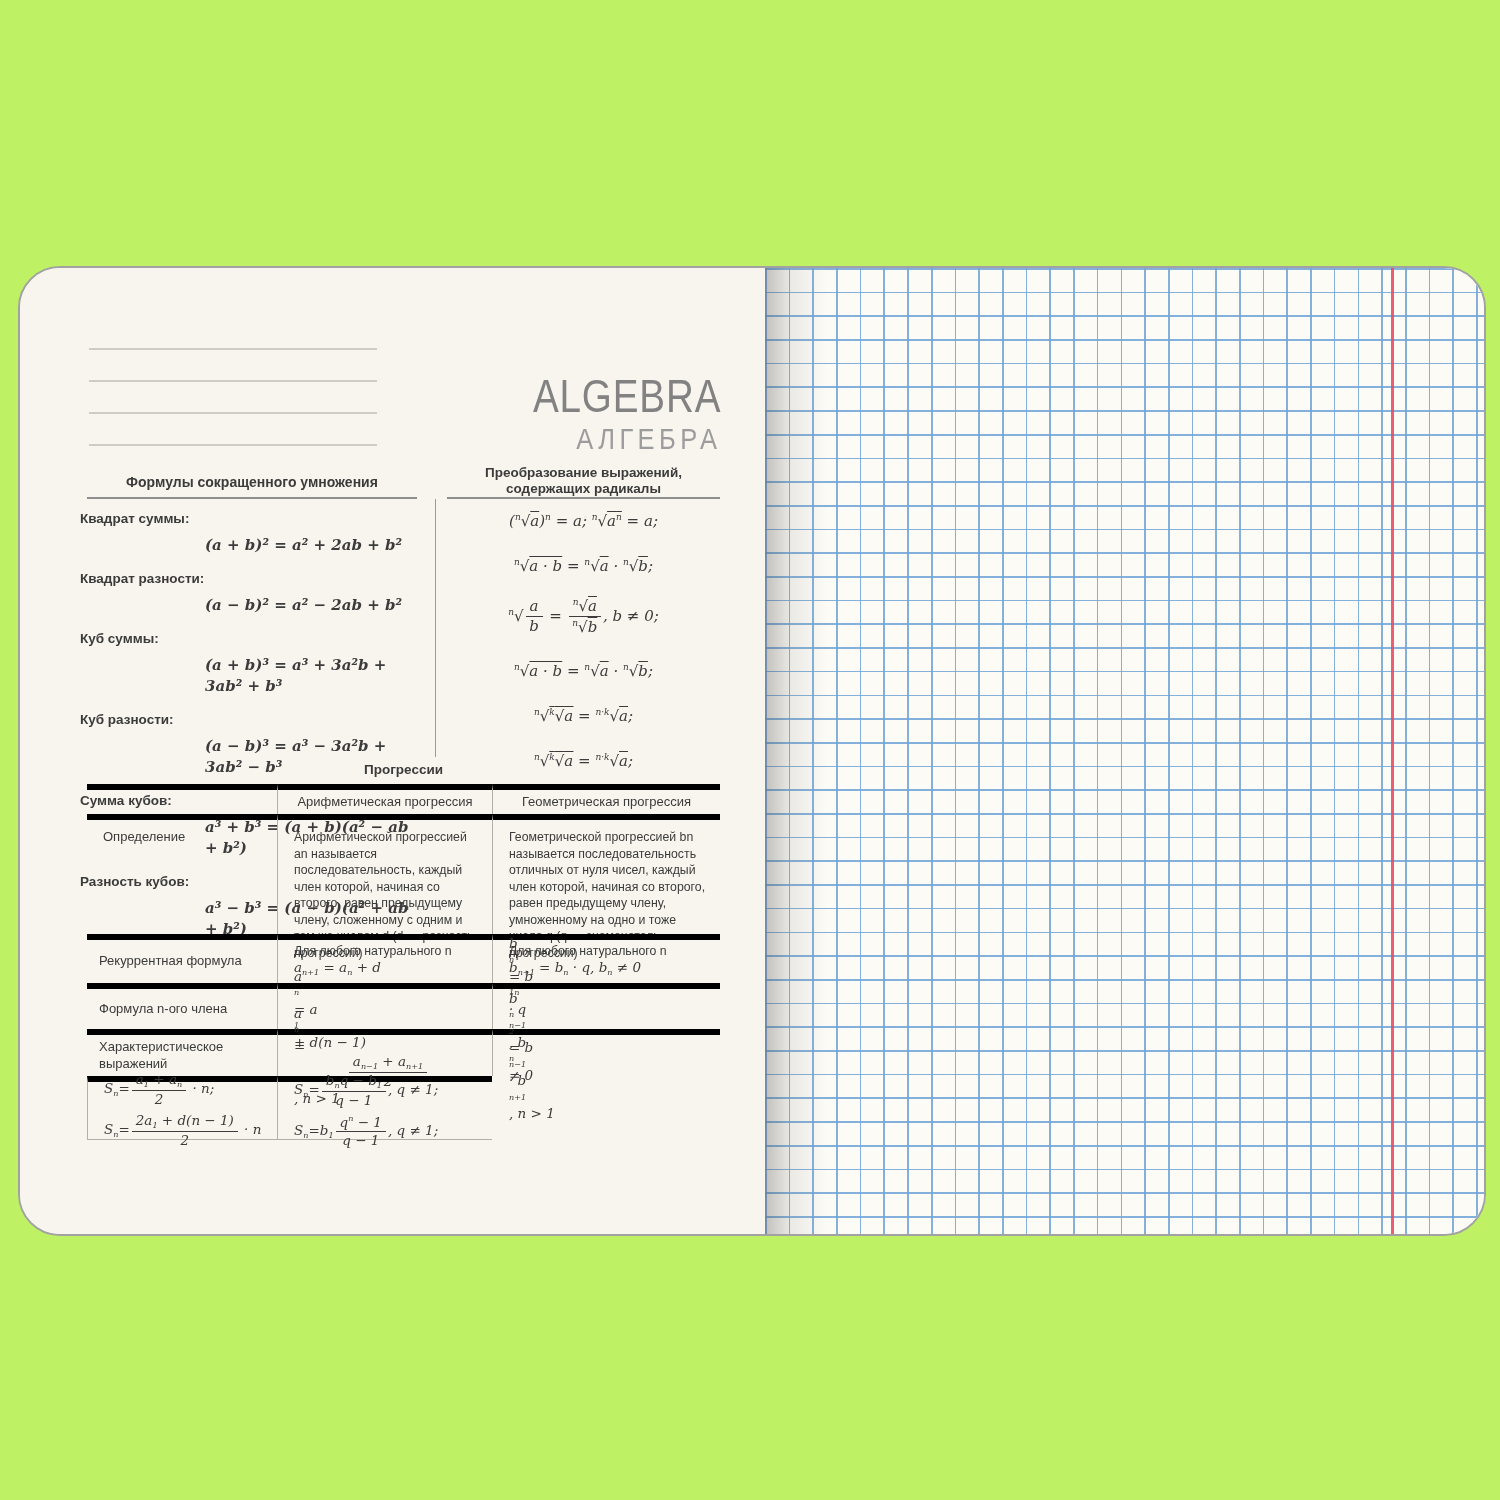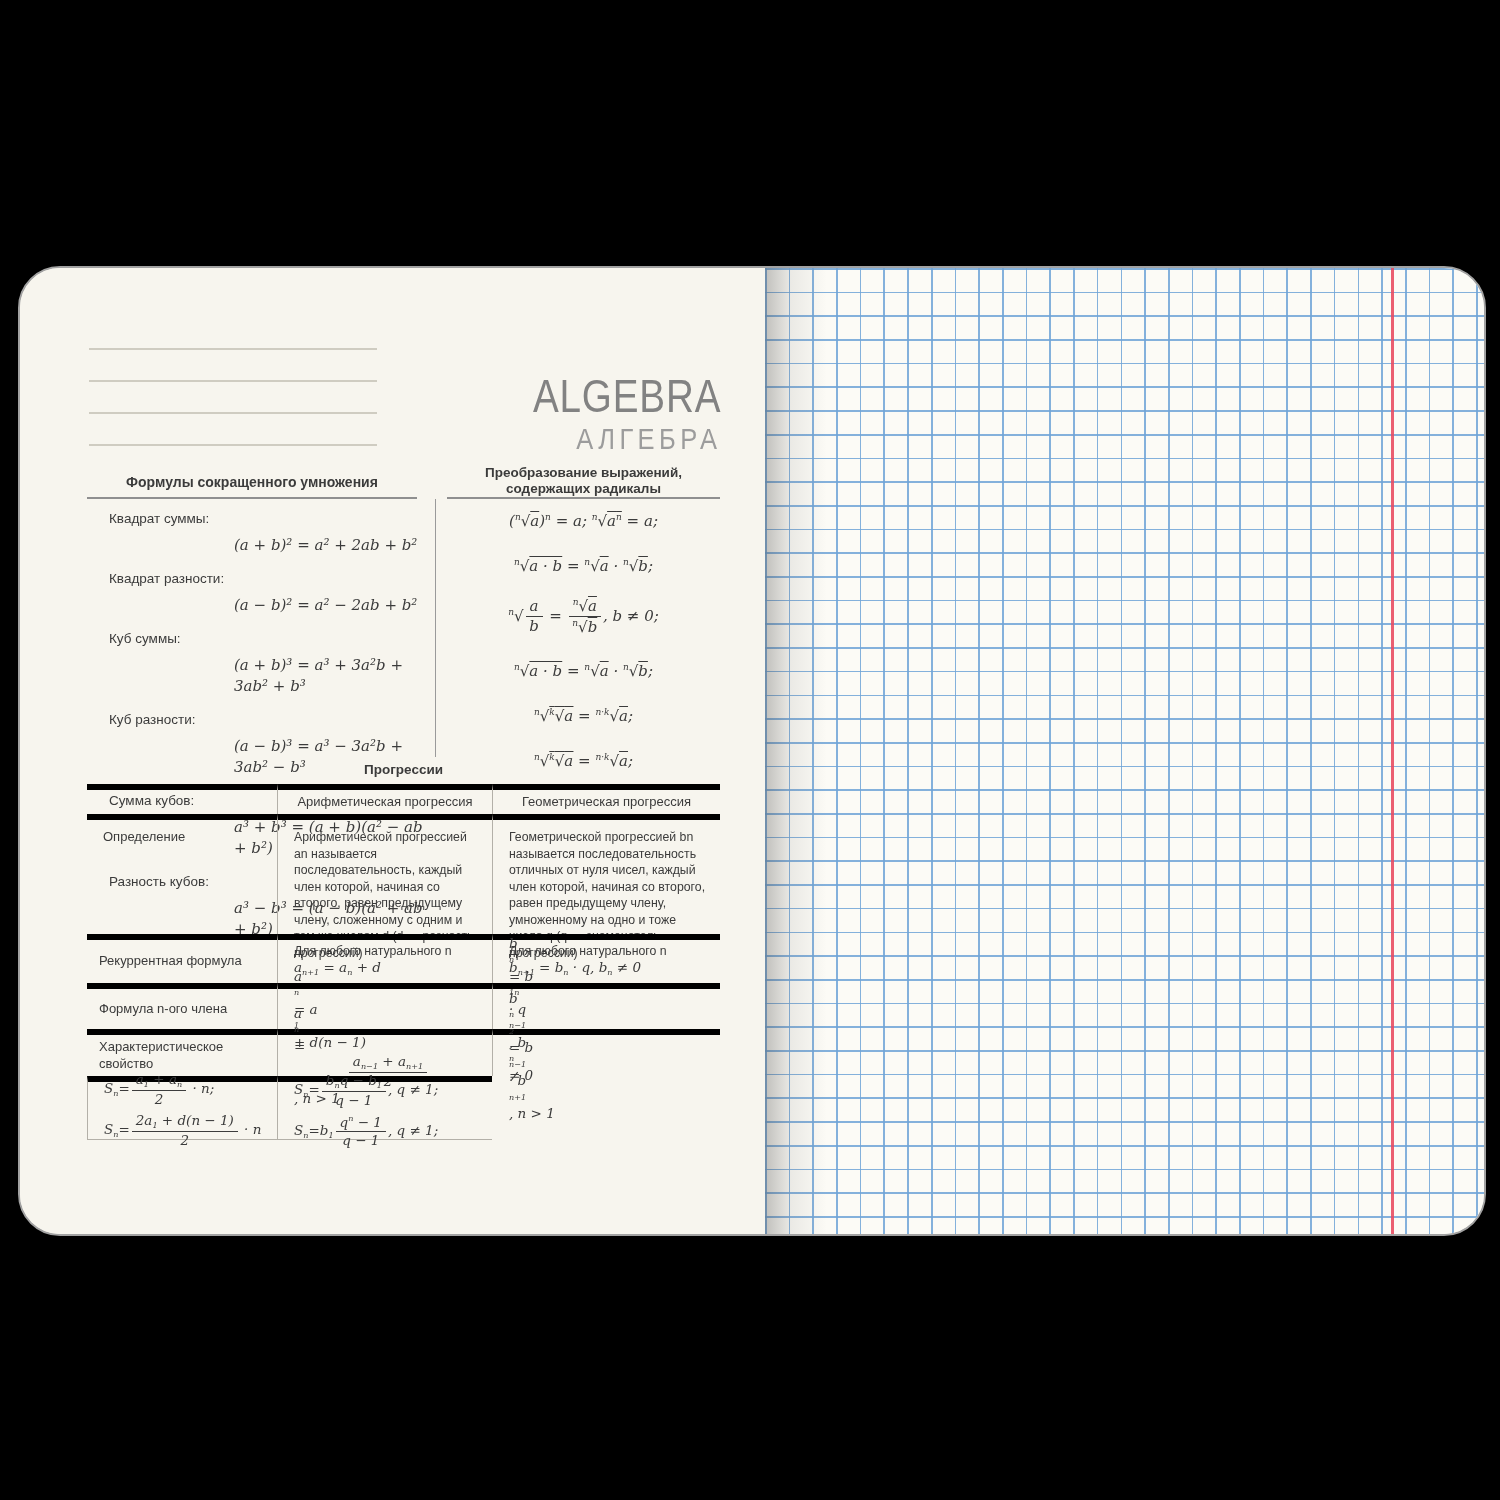--- a/index.html
+++ b/index.html
@@ -1,17 +1,17 @@
 <!DOCTYPE html>
 <html><head>
 <meta charset="utf-8">
 <style>
   html,body{margin:0;padding:0;}
   body{width:1500px;height:1500px;background:#ffffff;font-family:"Liberation Sans",sans-serif;color:#3b3b3b;}
-  .stage{position:relative;width:1500px;height:1500px;background:#000000;overflow:hidden;}
+  .stage{position:relative;width:1500px;height:1500px;background:#bef264;overflow:hidden;}
   .notebook{position:absolute;left:18px;top:266px;width:1468px;height:970px;border:2px solid #a2a2a2;
     border-radius:42px;overflow:hidden;display:flex;box-sizing:border-box;background:#f7f5ee;}
   .page-left{position:relative;width:745px;height:100%;background:#f7f5ee;flex:0 0 auto;}
   .page-right{position:relative;flex:1 1 auto;height:100%;
     background-color:#fcfbf6;
     background-image:
       linear-gradient(to right, rgba(70,70,70,0.33) 0px, rgba(110,110,110,0.12) 26px, rgba(0,0,0,0) 62px),
       repeating-linear-gradient(to right, rgba(111,164,215,0.85) 0 1.6px, transparent 1.6px 23.7px),
       repeating-linear-gradient(to bottom, rgba(111,164,215,0.85) 0 1.6px, transparent 1.6px 23.7px);}
   .red-line{position:absolute;top:0;bottom:0;left:626px;width:3px;background:#e8495f;opacity:.88;}
@@ -25,21 +25,21 @@
 
   .hdr{position:absolute;text-align:center;font-weight:bold;font-size:14px;line-height:17px;}
   .hdr-left{left:67px;width:330px;top:206px;}
   .hdr-right{left:427px;width:273px;top:197px;font-size:13.5px;line-height:16px;}
   .rule{position:absolute;height:2px;background:#8f8f8f;top:229px;}
   .rule-left{left:67px;width:330px;}
   .rule-right{left:427px;width:273px;}
   .vdiv{position:absolute;left:415px;top:231px;width:1px;height:258px;background:#9a9a9a;}
 
   .math{font-family:"DejaVu Serif",serif;font-style:italic;}
-  .abridged-rows{position:absolute;left:89px;top:241px;width:330px;}
+  .abridged-rows{position:absolute;left:60px;top:241px;width:330px;font-weight:bold;}
   .f-row{display:flex;margin-bottom:13px;align-items:flex-start;}
   .f-label{width:125px;font-size:13.5px;line-height:20px;flex:0 0 auto;}
   .f-math{font-size:15px;line-height:21px;flex:1 1 auto;margin-top:26px;}
 
   .radical-rows{position:absolute;left:427px;top:239px;width:273px;display:flex;flex-direction:column;align-items:center;gap:20px;}
   .r-math{font-size:15px;line-height:21px;}
 
   .msup{font-size:60%;vertical-align:super;}
   .msub{font-size:60%;vertical-align:-0.35em;}
   .mov{text-decoration:overline;}
@@ -164,21 +164,21 @@
               <span class="msub">n</span>
               <span> = b</span>
               <span class="msub">1n</span>
               <span> · q</span>
               <span class="msup">n−1</span>
               <span>, b</span>
               <span class="msub">n</span>
               <span> ≠ 0</span>
             </div>
 
-          <div class="cell lbl rh4 c1">Характеристическое свойство</div>
+          <div class="cell lbl rh4 c1">Характеристическое выражений</div>
           <div class="cell body rh4 c2 t-math">
               <span>a</span>
               <span class="msub">n</span>
               <span>=</span>
               <span class="frac">
                 <span class="fnum"><span>a</span><span class="msub">n−1</span><span> + a</span><span class="msub">n+1</span></span>
                 <span class="fden"><span>2</span></span>
               </span>
               <span>, n &gt; 1</span>
             </div>

